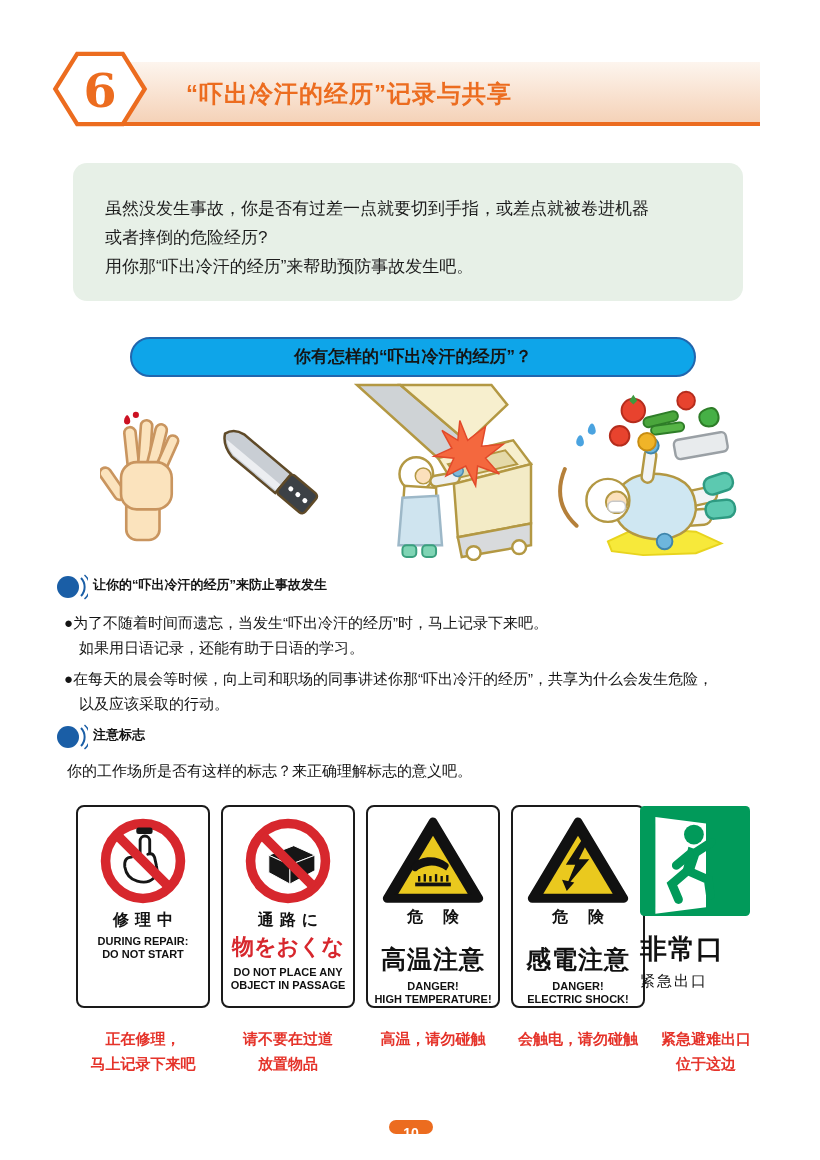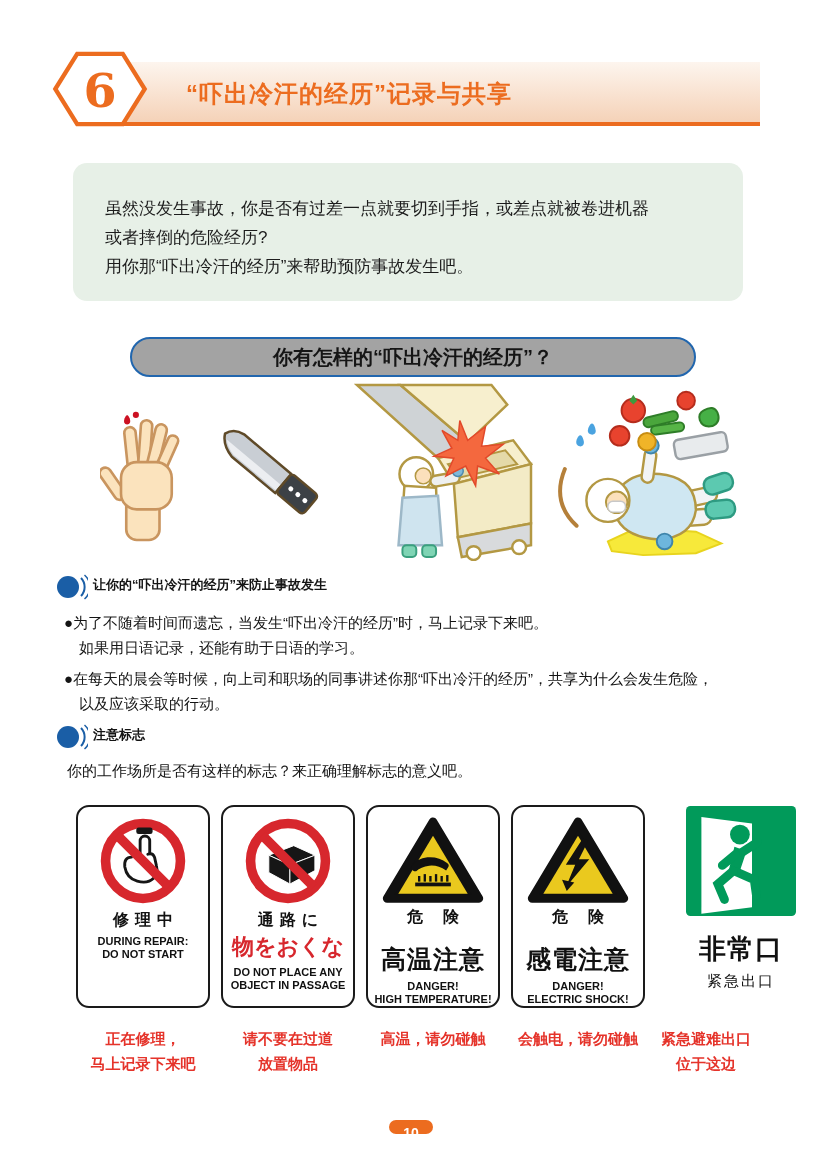--- a/index.html
+++ b/index.html
@@ -13,44 +13,44 @@
     border-bottom:4px solid var(--accent,#ec6c1f);}
   .hexagon{left:52px;top:50px;width:96px;height:78px;}
   .page-title{left:186px;top:78px;font-size:24px;font-weight:bold;color:var(--accent,#ec6c1f);letter-spacing:1px;white-space:nowrap;}
 
   
   .intro-box{left:73px;top:163px;width:670px;height:138px;border-radius:14px;background:var(--intro-bg,#e7f0e7);}
   .intro-text{padding:31px 0 0 32px;font-size:17px;line-height:29px;color:#1c1c1c;}
   .intro-text div{white-space:nowrap;}
 
   
-  .question-box{left:130px;top:337px;width:566px;height:40px;background:#a3a3a3;border:2.5px solid var(--question-border,#2166ae);
-    border-radius:22px;box-sizing:border-box;text-align:center;line-height:36px;font-size:20px;font-weight:bold;color:#151515;}
+  .question-box{left:130px;top:337px;width:566px;height:40px;background:#0ea5e9;border:2.5px solid var(--question-border,#2166ae);
+    border-radius:22px;box-sizing:border-box;text-align:center;line-height:36px;font-size:17px;font-weight:bold;color:#151515;}
 
   
   .sec-icon{width:32px;height:30px;}
   .sec-title{font-size:13px;font-weight:bold;color:#141414;white-space:nowrap;}
   .bullets{left:64px;top:610px;width:715px;font-size:15px;line-height:25px;color:#141414;}
   .bullet-row{white-space:nowrap;}
   .bullet-cont{white-space:nowrap;padding-left:15px;}
   .bullet-gap{height:6px;}
   .sec2-sub{left:67px;top:762px;font-size:15px;color:#141414;white-space:nowrap;}
 
   
-  .sign{position:absolute;top:805px;width:134px;height:203px;background:#fff;border:2.5px solid #1a1a1a;border-radius:13px;
+  .sign{position:absolute;top:805px;width:134px;height:203px;background:#fff;border:2.5px solid #1a1a1a;border-radius:8px;
     box-sizing:border-box;text-align:center;overflow:hidden;}
   .s1{left:76px;}.s2{left:221px;}.s3{left:366px;}.s4{left:511px;}
   .picto{display:block;margin:6px auto 0 auto;}
   .picto-tri{display:block;margin:9px auto 0 auto;}
   .jp-top{font-size:16px;font-weight:bold;color:#111;letter-spacing:6px;text-indent:6px;margin-top:1px;white-space:nowrap;}
   .jp-top.wide{letter-spacing:20px;text-indent:20px;}
   .jp-red{font-size:22px;font-weight:bold;color:var(--sign-red,#d7272d);margin-top:1px;white-space:nowrap;}
   .jp-big{font-size:25px;font-weight:bold;color:#111;margin-top:15px;letter-spacing:1px;white-space:nowrap;}
   .en{font-size:11px;font-weight:bold;color:#111;line-height:13px;margin-top:4px;}
-  .sign5{position:absolute;left:686px;top:805px;width:110px;text-align:center;}
+  .sign5{position:absolute;left:640px;top:805px;width:110px;}
   .exit-big{font-size:27px;font-weight:bold;color:#111;margin-top:10px;letter-spacing:1px;}
   .exit-sub{font-size:15px;color:#111;margin-top:5px;letter-spacing:2px;}
 
   
   .caption{position:absolute;top:1026px;width:164px;text-align:center;color:var(--caption-red,#e5332a);
     font-size:15px;font-weight:bold;line-height:25px;}
   .cap1{left:61px;}.cap2{left:206px;}.cap3{left:351px;}.cap4{left:496px;}.cap5{left:624px;}
 
   
   .page-badge{left:389px;top:1120px;width:44px;height:14px;border-radius:13px;background:var(--accent,#ec6c1f);

